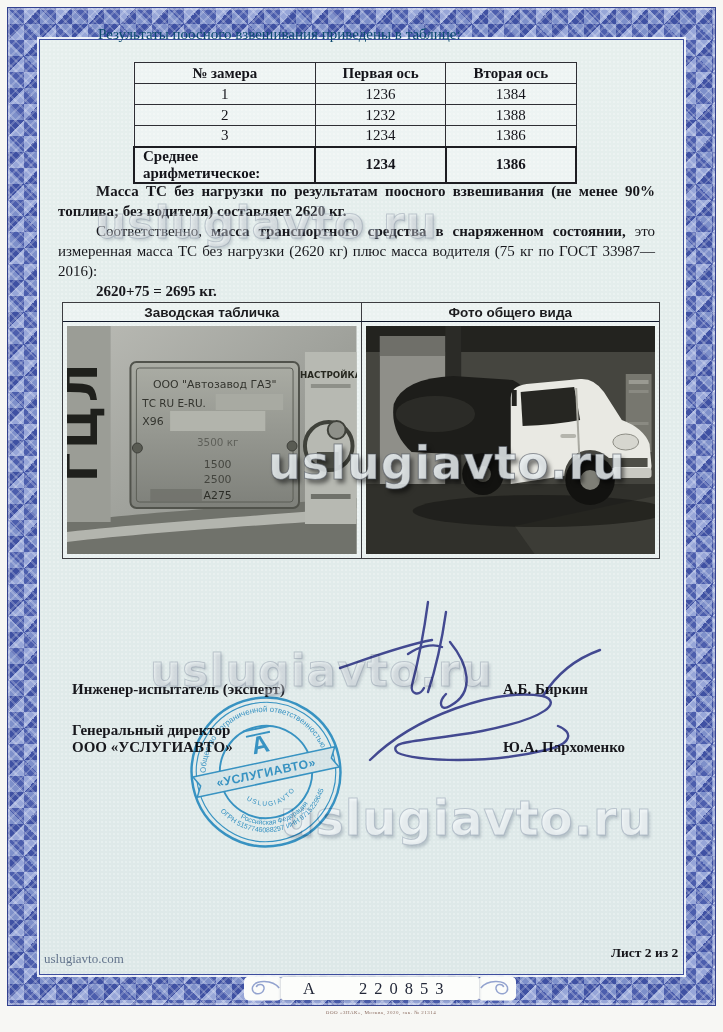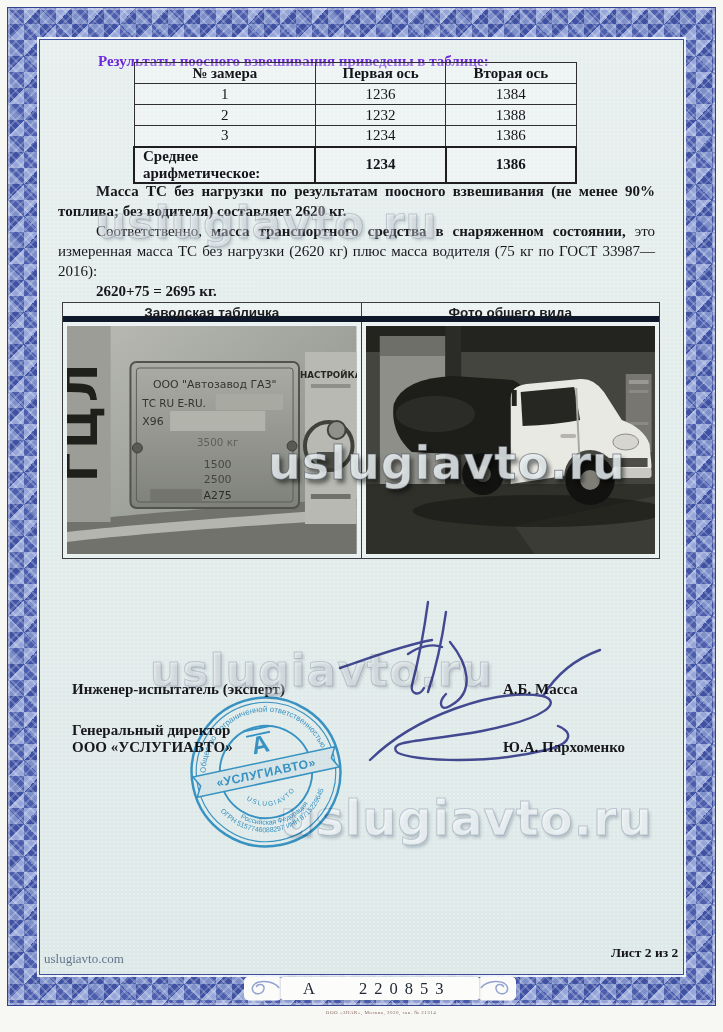--- a/index.html
+++ b/index.html
@@ -29,21 +29,21 @@
       radial-gradient(rgba(125,150,160,.18) .5px, transparent .7px) 2px 2px/4px 4px,
       linear-gradient(#e6efed, #dde8e8);
     border:1px solid #3d4d9d;
     box-shadow: 0 0 0 2px rgba(250,252,253,.9);
   }
 
   .b { font-weight:bold; }
   .abs { position:absolute; }
 
   
-  .intro { left:98px; top:53px; font-size:15px; font-weight:bold; color:#6d28d9; }
+  .intro { left:98px; top:26px; font-size:15px; font-weight:normal; color:#0c4a6e; }
 
   
   .wtable {
     position:absolute; left:133px; top:62px; width:444px;
     border-collapse:collapse; font-size:15px; color:#14141a;
     background:rgba(255,255,255,.32);
   }
   .wtable th, .wtable td {
     border:1px solid #2e2e34; text-align:center; height:21px; padding:0 8px;
   }
@@ -59,21 +59,21 @@
   }
   .bodytext p { text-indent:38px; }
   .formula { font-weight:bold; text-indent:42px; text-align:left; }
 
   
   .phototable {
     position:absolute; left:62px; top:302px; width:598px;
     border:1.5px solid #3c3c40; background:rgba(255,255,255,.28);
   }
   .pt-title { height:21px; line-height:21px; text-align:center; font-weight:bold; font-size:15px; border-bottom:1px solid #3c3c40; }
-  .pt-heads { display:flex; height:19px; border-bottom:6px solid #0f172a; font-weight:bold; font-size:13.5px; font-family:"Liberation Sans",sans-serif; }
+  .pt-heads { display:flex; height:19px; border-bottom:1px solid #0f172a; font-weight:bold; font-size:13.5px; font-family:"Liberation Sans",sans-serif; }
   .pt-heads > div { flex:1; text-align:center; line-height:19px; }
   .pt-heads > div:first-child { border-right:1px solid #3c3c40; }
   .pt-photos { display:flex; }
   .pt-cell { flex:1; padding:4px; }
   .pt-cell:first-child { border-right:1px solid #3c3c40; }
   .photo { width:100%; height:228px; display:block; }
 
   
   .sigline { font-size:15px; font-weight:bold; color:#17171c;margin-top:36px; }
 
@@ -238,21 +238,21 @@
         <circle cx="118" cy="148" r="8" fill="#5e5e56"></circle>
         <circle cx="226" cy="154" r="25" fill="#121210"></circle>
         <circle cx="226" cy="154" r="10" fill="#7e7e76"></circle>
         <rect x="147" y="64" width="5" height="16" fill="#22221e"></rect>
       </svg>
     </div>
   </div>
 </div>
 
 <div class="abs sigline" style="left:72px; top:645px;">Инженер-испытатель (эксперт)</div>
-<div class="abs sigline" style="left:503px; top:645px;">А.Б. Масса</div>
+<div class="abs sigline" style="left:503px; top:645px;">А.Б. Биркин</div>
 <div class="abs sigline" style="left:72px; top:686px;">Генеральный директор</div>
 <div class="abs sigline" style="left:72px; top:703px;">ООО «УСЛУГИАВТО»</div>
 <div class="abs sigline" style="left:503px; top:703px;">Ю.А. Пархоменко</div>
 
 <svg class="stamp" viewBox="0 0 170 170">
   <g transform="rotate(-12 85 85)" stroke="#2e97cf" fill="none" font-family="Liberation Sans, sans-serif">
     <circle cx="85" cy="85" r="79" stroke-width="2.6"></circle>
     <circle cx="85" cy="85" r="74" stroke-width="1.2"></circle>
     <circle cx="85" cy="85" r="49" stroke-width="2"></circle>
     <defs>

